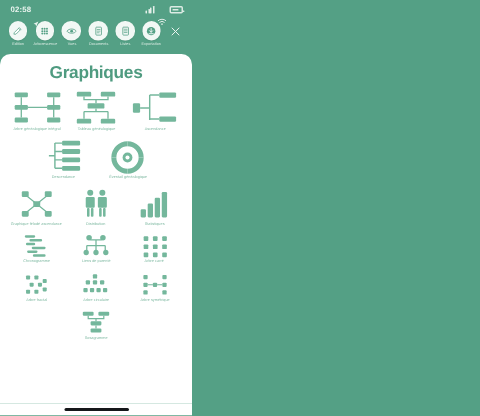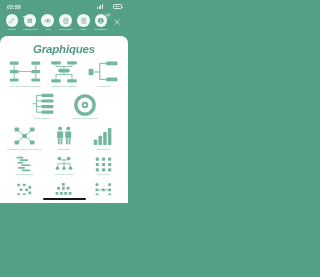--- a/index.html
+++ b/index.html
@@ -4,23 +4,23 @@
 <style>
   * { margin:0; padding:0; box-sizing:border-box; }
   html,body {
     width:128px; height:277px;
     background:#54a085;
     font-family:"Liberation Sans", sans-serif;
     overflow:hidden;
   }
   #app {
     position:relative;
-    width:128px; height:203px;
+    width:128px; height:277px;
     background:#54a085;
-    display:flex; flex-direction:column;font-style:italic;
+    display:flex; flex-direction:column;
   }
 
   
   .statusbar {
     height:13px; flex:0 0 13px;
     display:flex; align-items:center; justify-content:space-between;
     padding:0 6px 0 7px;
     color:#e6f2ec;
   }
   .sb-left { display:flex; align-items:center; gap:1.5px; }

